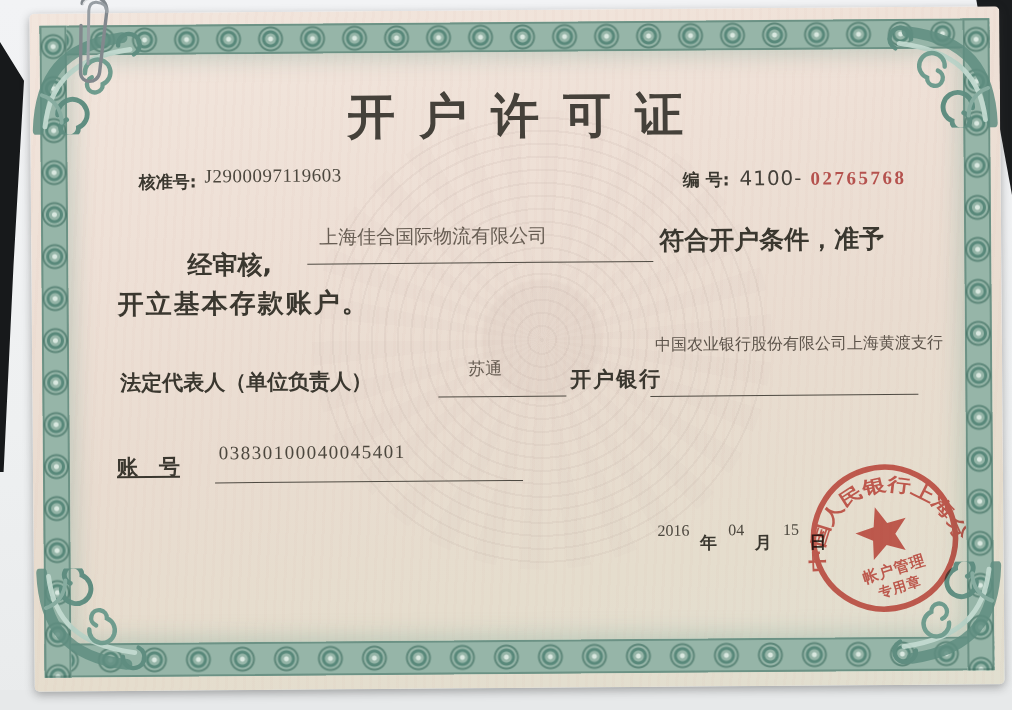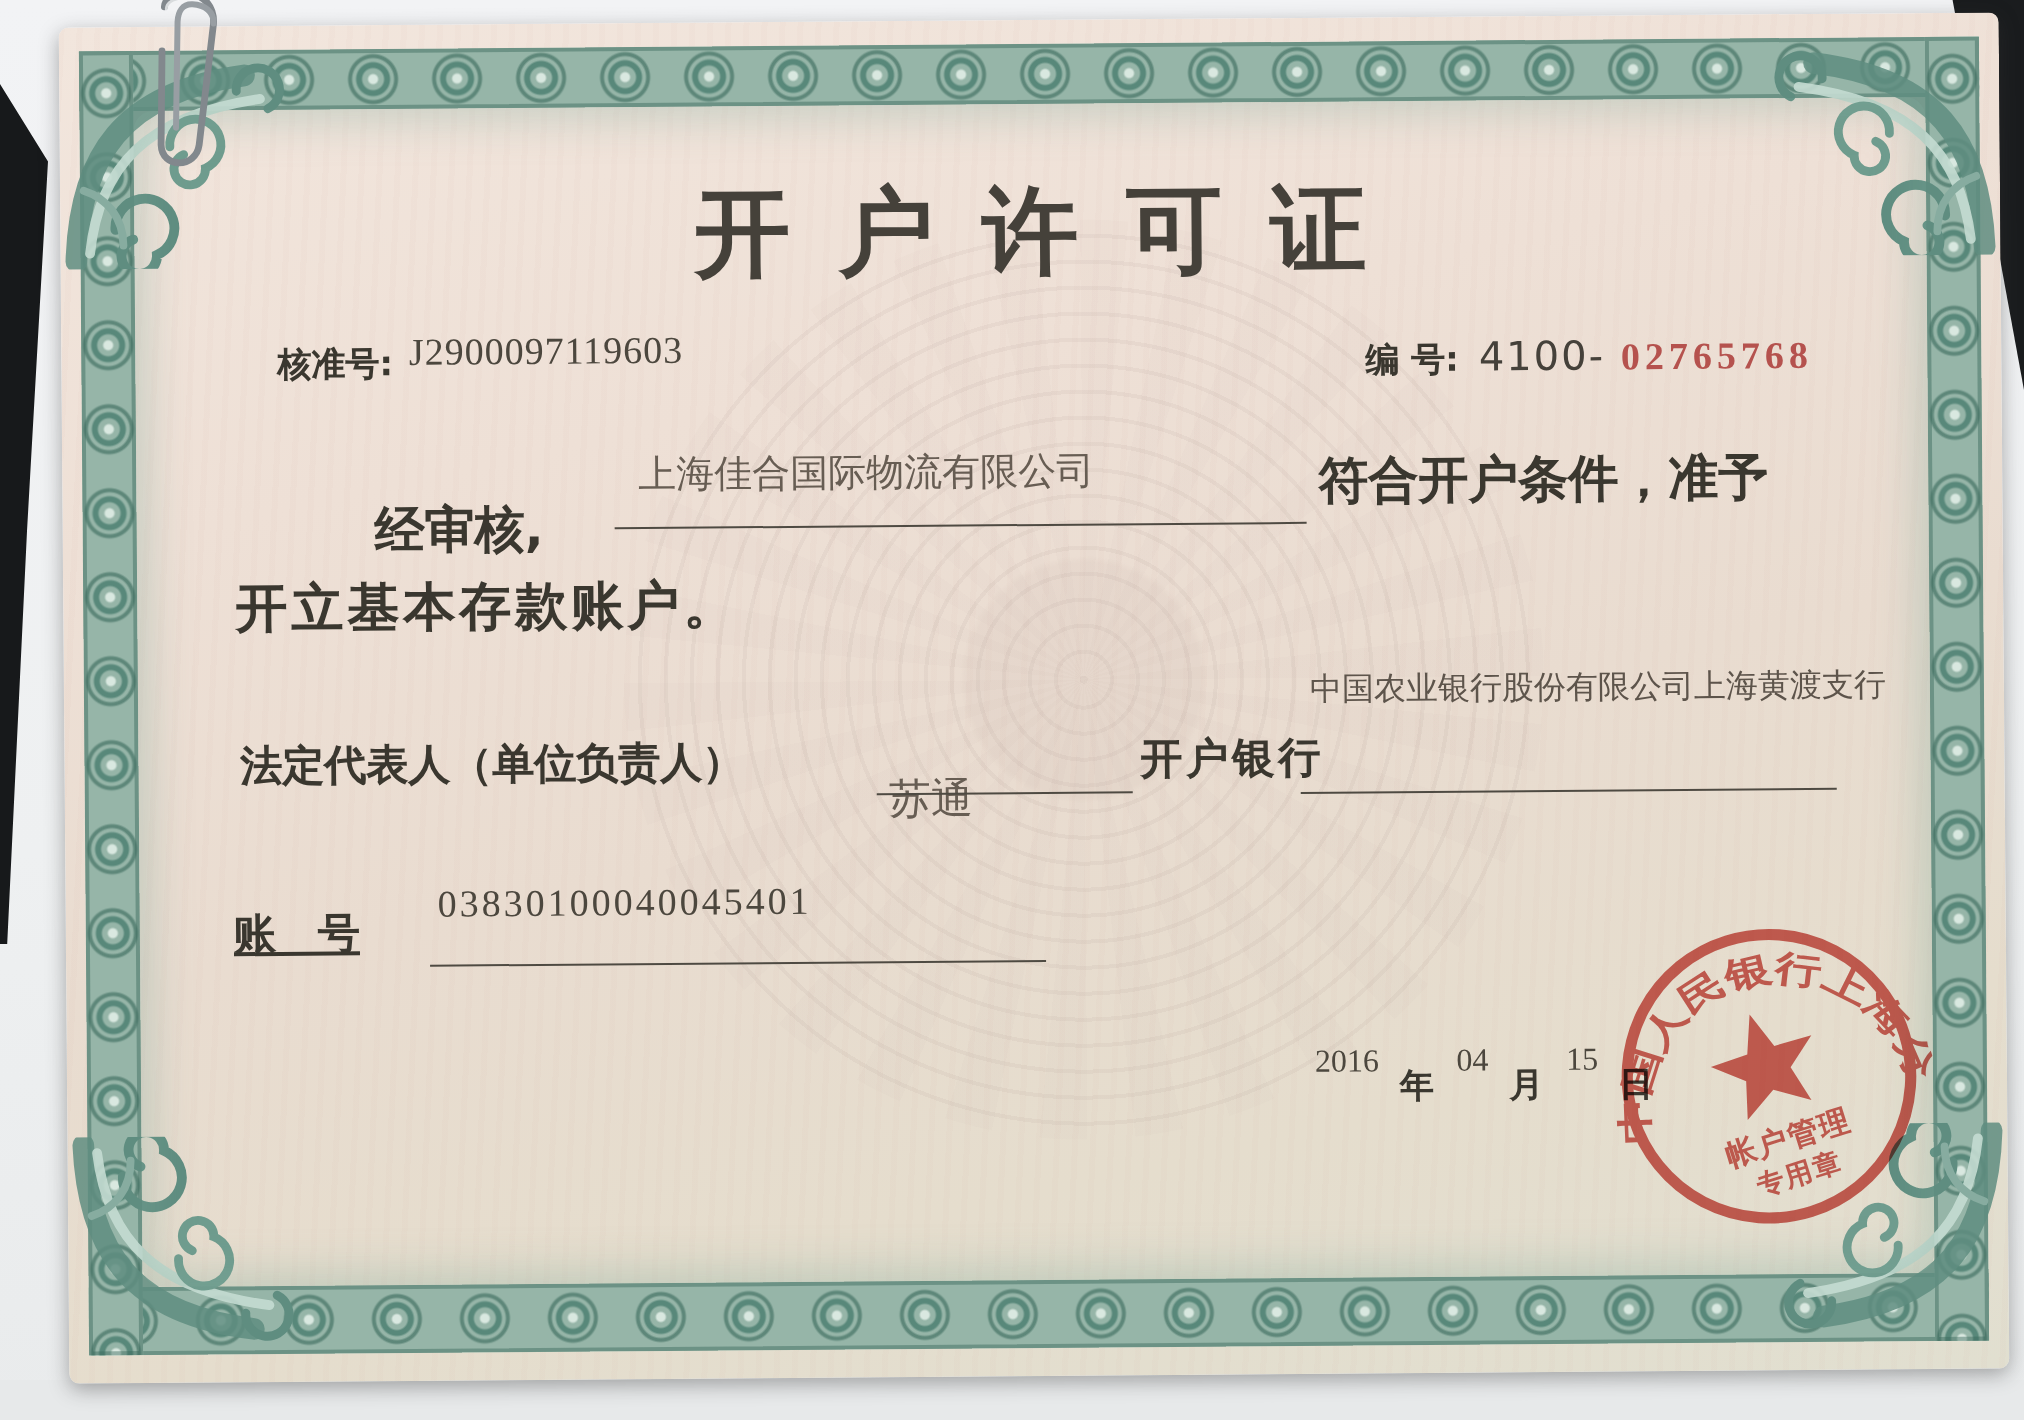--- a/index.html
+++ b/index.html
@@ -53,21 +53,21 @@
   .row-approval .val{font-size:19px;color:#4c473e;letter-spacing:.5px;position:relative;top:-5px;margin-left:8px;}
   .row-serial{left:652px;top:158px;font-size:17px;}
   .row-serial .prefix{font-size:20px;color:#45413a;margin-left:10px;letter-spacing:1px;}
   .row-serial .red{font-size:19px;letter-spacing:2.5px;margin-left:8px;font-weight:700;}
   .t-shenhe{left:156px;top:215px;font-size:25px;font-weight:700;margin-top:21px;}
   .t-company{left:288px;top:213px;font-size:19px;}
   .u-company{left:276px;top:252px;width:346px;border-bottom:1.6px solid #4e4a42;}
   .t-suffix{left:628px;top:215px;font-size:25px;font-weight:700;}
   .t-line2{left:86px;top:274px;font-size:26px;font-weight:700;letter-spacing:2px;}
   .t-rep-label{left:88px;top:356px;font-size:21px;font-weight:700;}
-  .t-rep-name{left:412px;top:347px;font-size:21px;margin-top:28px;}
+  .t-rep-name{left:436px;top:347px;font-size:17px;}
   .u-rep{left:406px;top:386px;width:128px;border-bottom:1.6px solid #4e4a42;}
   .t-bank-label{left:538px;top:356px;font-size:21px;font-weight:700;letter-spacing:2px;}
   .t-bank-val{left:623px;top:325px;font-size:16px;line-height:21px;white-space:normal;width:280px;color:#5d544b;}
   .u-bank{left:618px;top:387px;width:268px;border-bottom:1.6px solid #4e4a42;}
   .t-acct-label{left:84px;top:440px;font-size:21px;font-weight:700;text-decoration:underline;}
   .t-acct-val{left:186px;top:430px;font-size:19px;color:#4c473e;letter-spacing:1.5px;}
   .u-acct{left:182px;top:470px;width:308px;border-bottom:1.6px solid #4e4a42;}
   .t-issuer{left:628px;top:490px;font-size:17px;font-weight:700;letter-spacing:1px;}
   .date-row{left:624px;top:514px;font-size:17px;}
   .date-row span{display:inline-block;}

